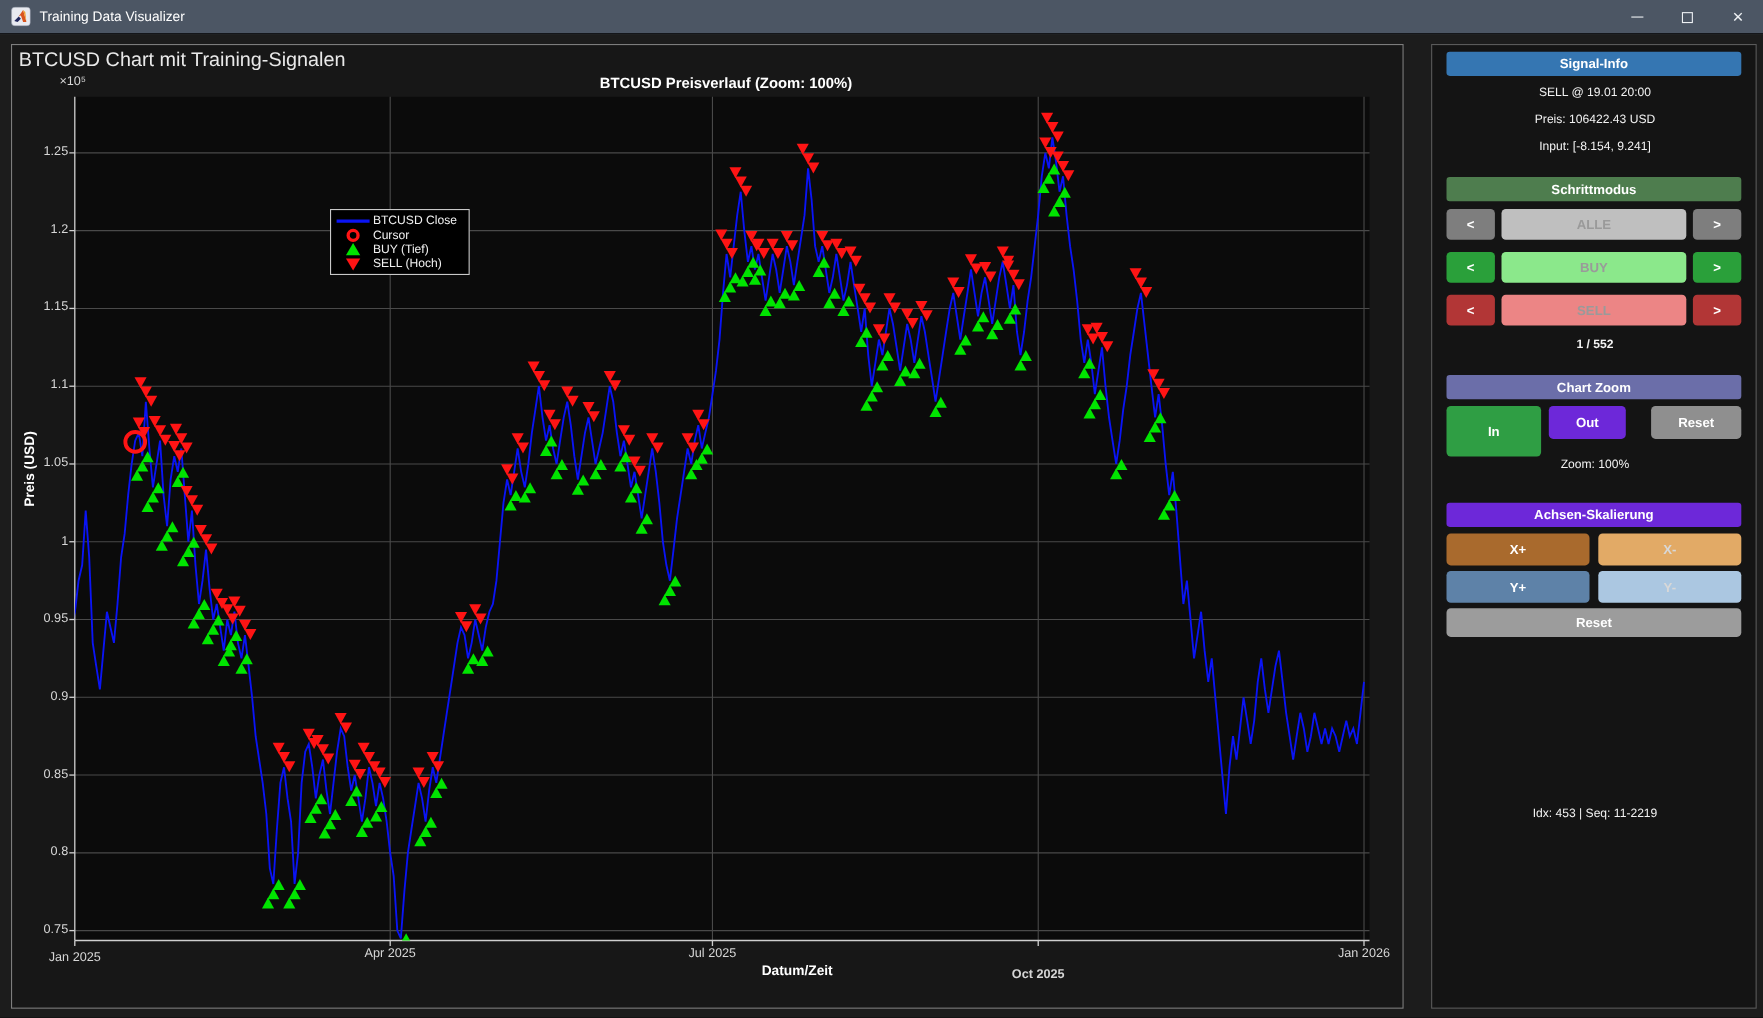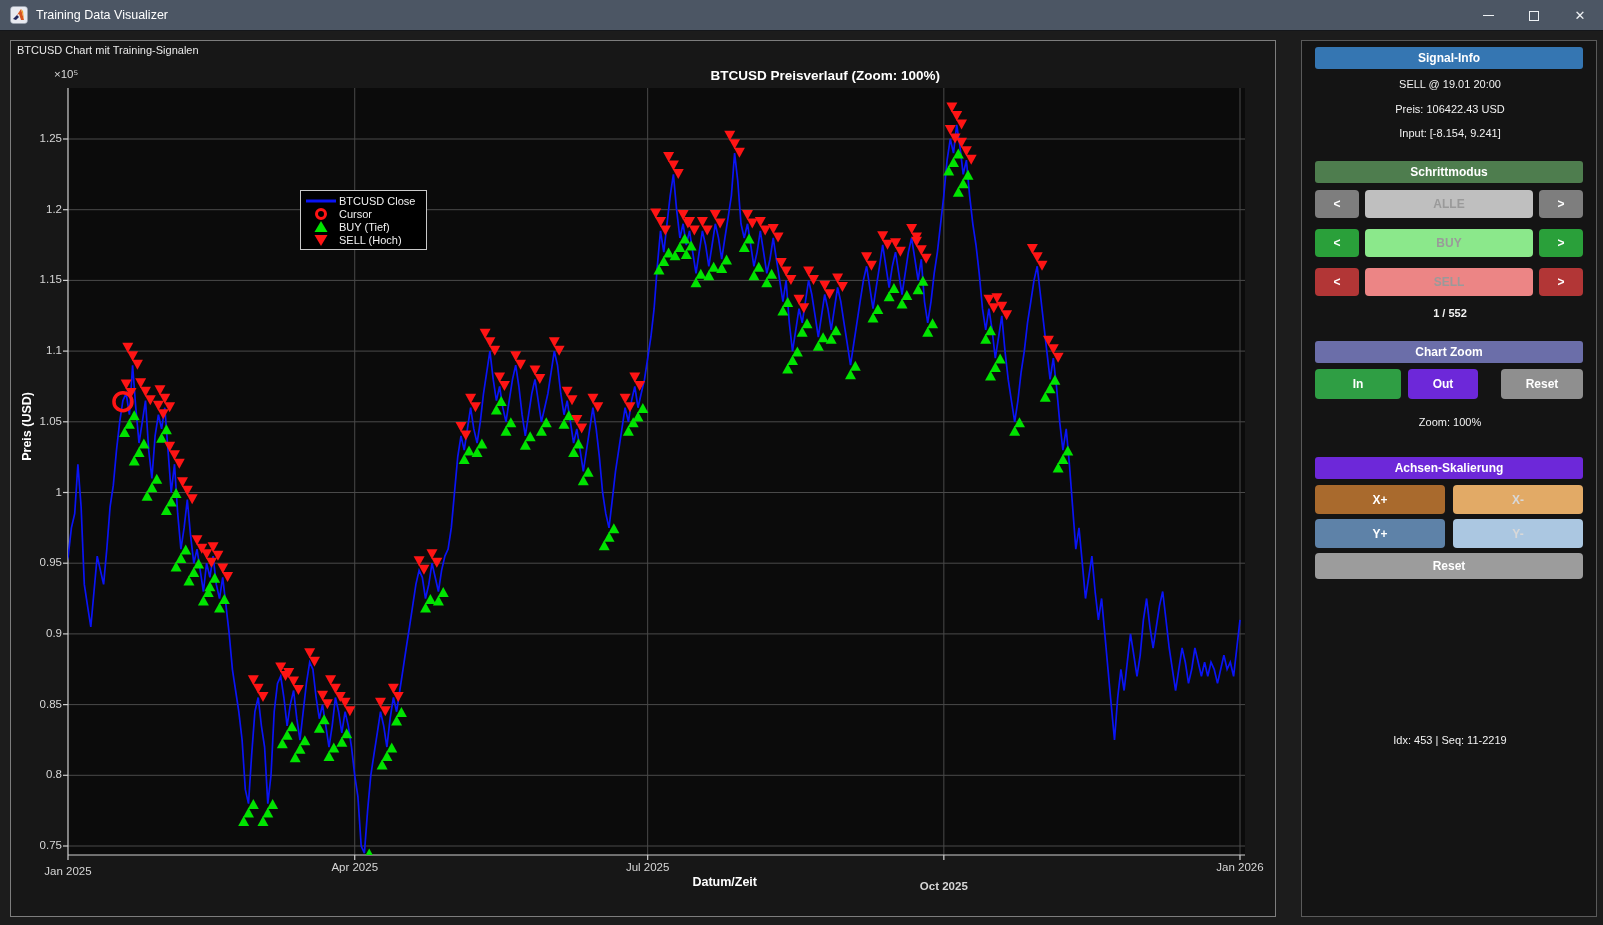--- a/index.html
+++ b/index.html
@@ -18,24 +18,24 @@
   .titlebar .apptitle{color:#ffffff;font-size:12.5px;}
   .wincontrols{position:absolute;right:0;top:0;height:31px;display:flex;}
   .winbtn{width:46px;height:31px;display:flex;align-items:center;justify-content:center;color:#eef1f4;font-size:13px;cursor:default;}
   .winbtn .mini{display:block;width:11px;height:0;border-top:1.6px solid #eef1f4;}
   .winbtn .maxi{display:block;width:10px;height:10px;border:1.4px solid #eef1f4;box-sizing:border-box;}
   
   .chart-panel{
     position:absolute;left:10px;top:40px;width:1266px;height:877px;
     background:#171717;border:1px solid #7d7d7d;box-sizing:border-box;
   }
-  .chart-panel-title{position:absolute;left:6px;top:3px;color:#e9e9e9;font-size:11px;}
+  .chart-panel-title{position:absolute;left:6px;top:3px;color:#e9e9e9;font-size:18px;}
   .axes-bg{position:absolute;left:68px;top:88px;width:1177px;height:767px;background:#0b0b0b;}
   #plot{position:absolute;left:40px;top:80px;}
-  .chart-title{position:absolute;left:380px;top:68px;width:560px;text-align:right;color:#ffffff;font-weight:bold;font-size:13.5px;}
+  .chart-title{position:absolute;left:380px;top:68px;width:560px;text-align:center;color:#ffffff;font-weight:bold;font-size:13.5px;}
   .y-exp{position:absolute;left:54px;top:68px;color:#d8d8d8;font-size:11.5px;}
   .xlabel{position:absolute;left:557px;top:875px;width:200px;text-align:right;color:#ffffff;font-weight:bold;font-size:12.5px;}
   .ylabel{
     position:absolute;left:20px;top:392px;color:#ffffff;font-weight:bold;font-size:12.5px;
     writing-mode:vertical-rl;transform:rotate(180deg);
   }
   .ytick{position:absolute;width:42px;text-align:right;color:#d6d6d6;font-size:11.5px;}
   .xtick{position:absolute;width:90px;text-align:center;color:#d6d6d6;font-size:11.5px;}
   
   .legend{
@@ -501,21 +501,21 @@
   <div class="btn faded" style="left: 63px; top: 188px; width: 168px; height: 28px; background: rgb(139, 232, 139);">BUY</div>
   <div class="btn" style="left: 237px; top: 188px; width: 44px; height: 28px; background: rgb(42, 160, 58);">&gt;</div>
 
   <div class="btn" style="left: 13px; top: 227px; width: 44px; height: 28px; background: rgb(178, 54, 54);">&lt;</div>
   <div class="btn faded" style="left: 63px; top: 227px; width: 168px; height: 28px; background: rgb(236, 133, 133);">SELL</div>
   <div class="btn" style="left: 237px; top: 227px; width: 44px; height: 28px; background: rgb(178, 54, 54);">&gt;</div>
 
   <div class="sb-text" style="top:266px;font-weight:bold">1 / 552</div>
 
   <div class="hdr" style="top: 300px; background: rgb(107, 110, 169);">Chart Zoom</div>
-  <div class="btn" style="left: 13px; top: 328px; width: 86px; height: 30px; background: rgb(47, 158, 68);">In</div>
+  <div class="btn" style="left: 13px; top: 328px; width: 86px; height: 46px; background: rgb(47, 158, 68);">In</div>
   <div class="btn" style="left: 106px; top: 328px; width: 70px; height: 30px; background: #6d28d9;">Out</div>
   <div class="btn" style="left: 199px; top: 328px; width: 82px; height: 30px; background: rgb(143, 143, 143);">Reset</div>
   <div class="sb-text" style="top:375px">Zoom: 100%</div>
 
   <div class="hdr" style="top: 416px; background: #6d28d9;">Achsen-Skalierung</div>
   <div class="btn" style="left: 13px; top: 444px; width: 130px; height: 29px; background: rgb(169, 106, 45);">X+</div>
   <div class="btn faded-light" style="left: 151px; top: 444px; width: 130px; height: 29px; background: rgb(226, 170, 102);">X-</div>
   <div class="btn" style="left: 13px; top: 478px; width: 130px; height: 29px; background: rgb(94, 130, 168);">Y+</div>
   <div class="btn faded-light" style="left: 151px; top: 478px; width: 130px; height: 29px; background: rgb(171, 199, 225);">Y-</div>
   <div class="btn" style="left: 13px; top: 512px; width: 268px; height: 26px; background: rgb(156, 156, 156);">Reset</div>

